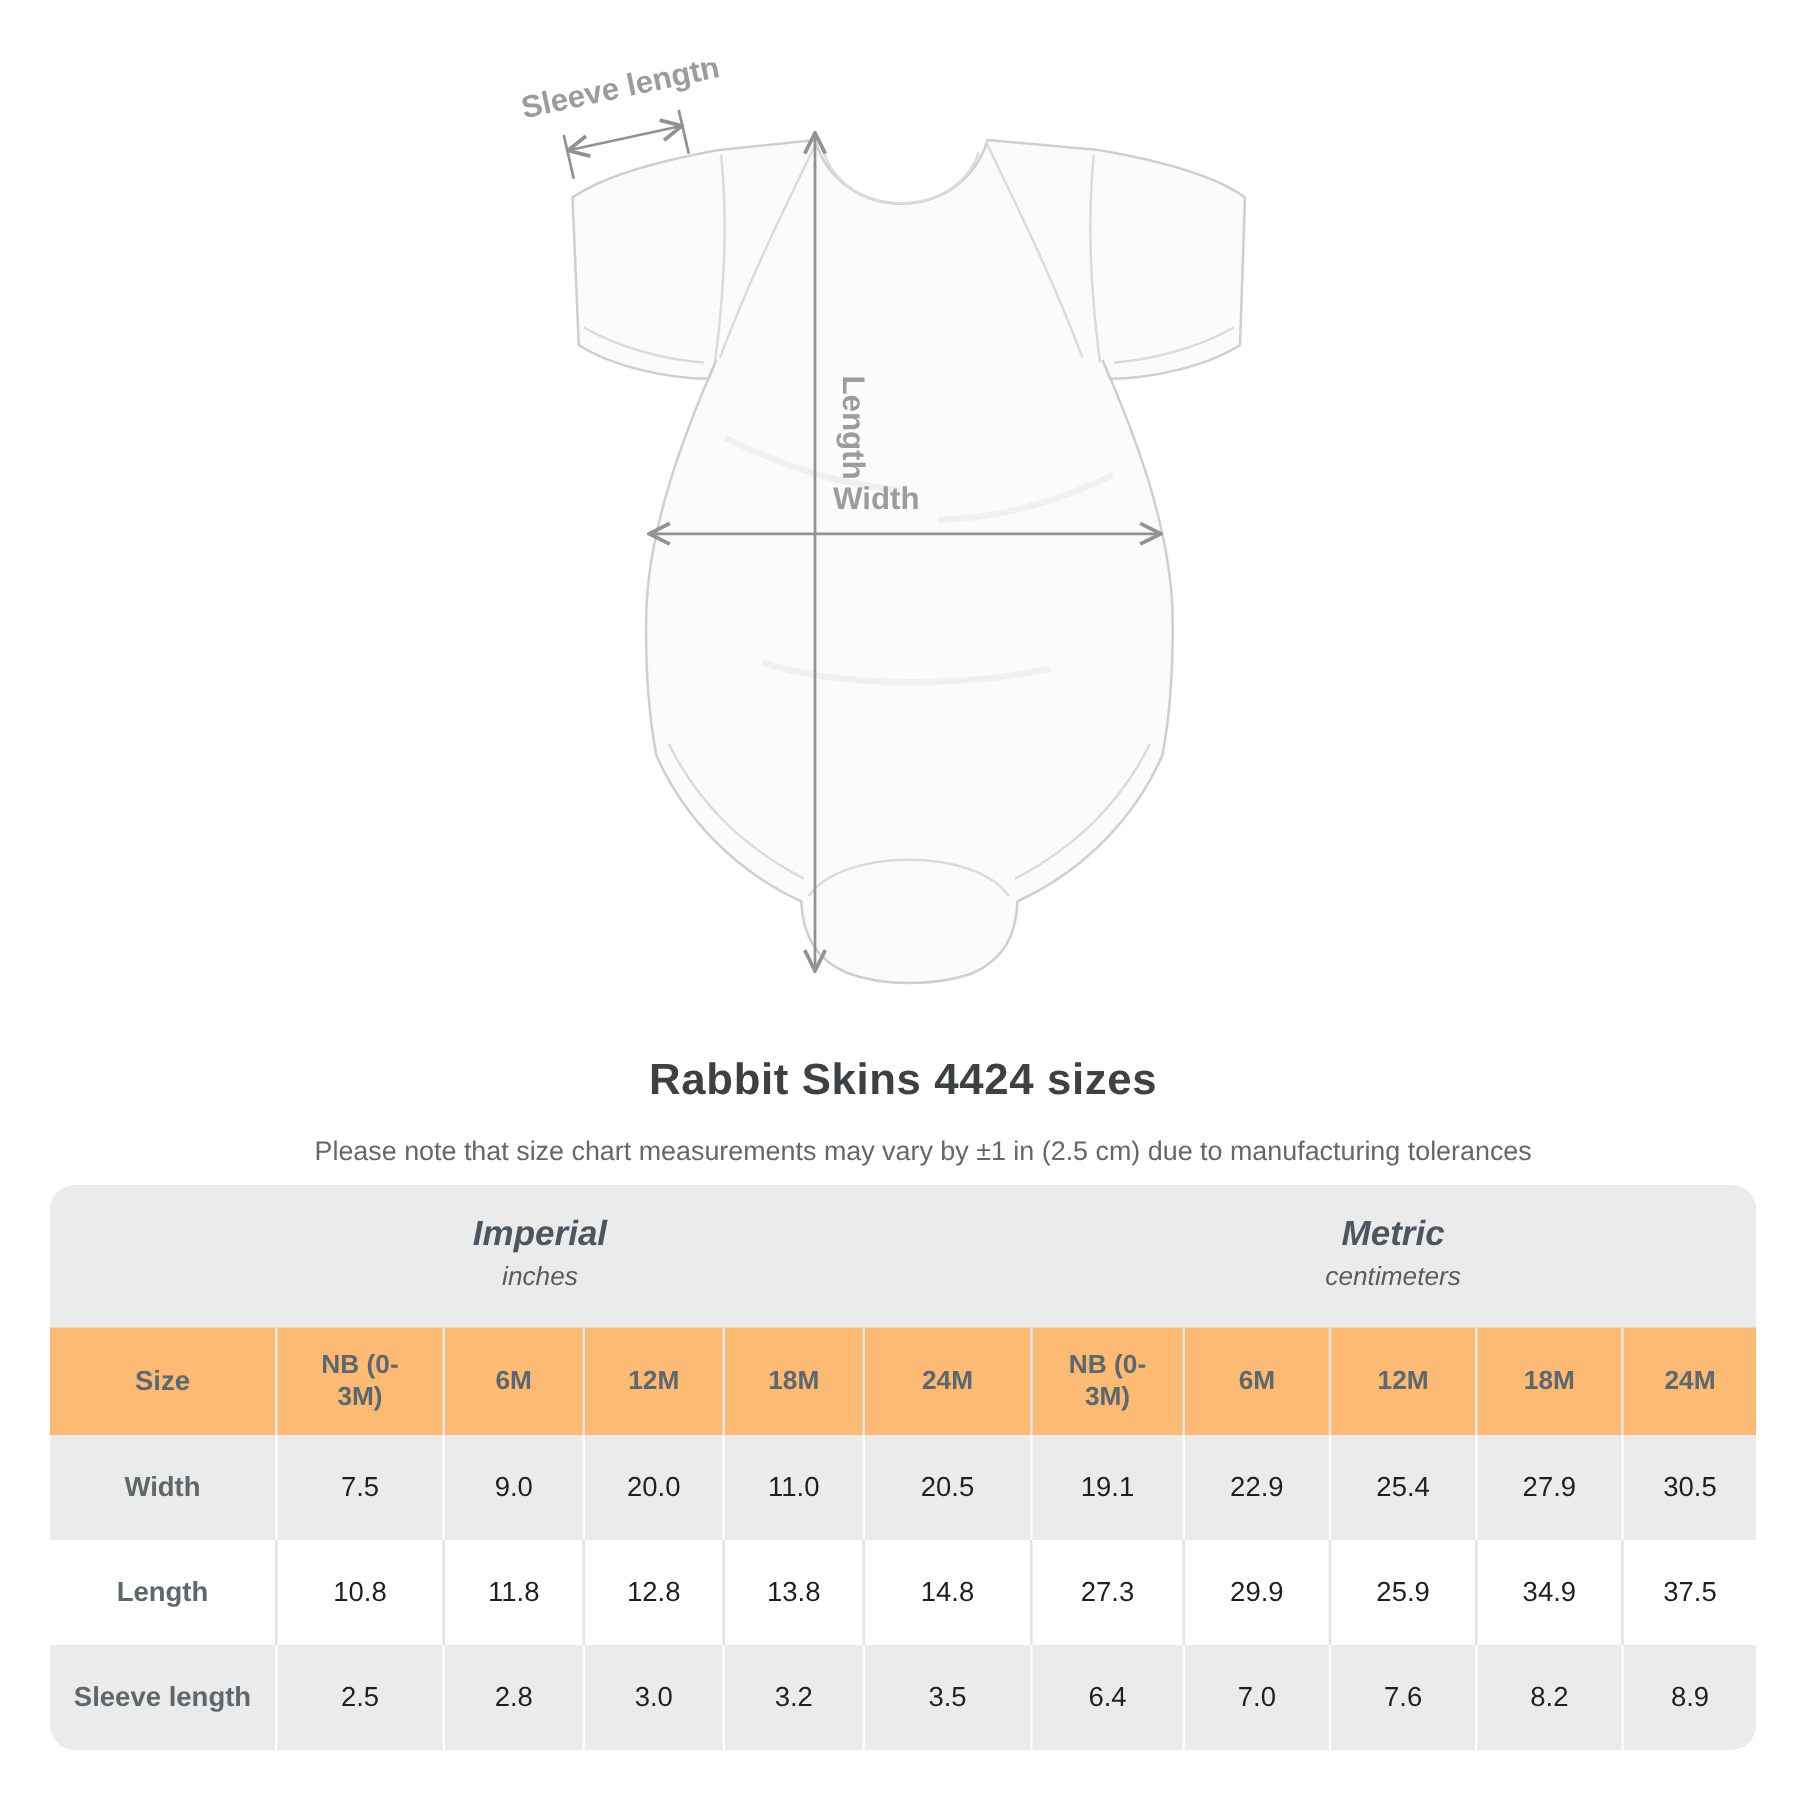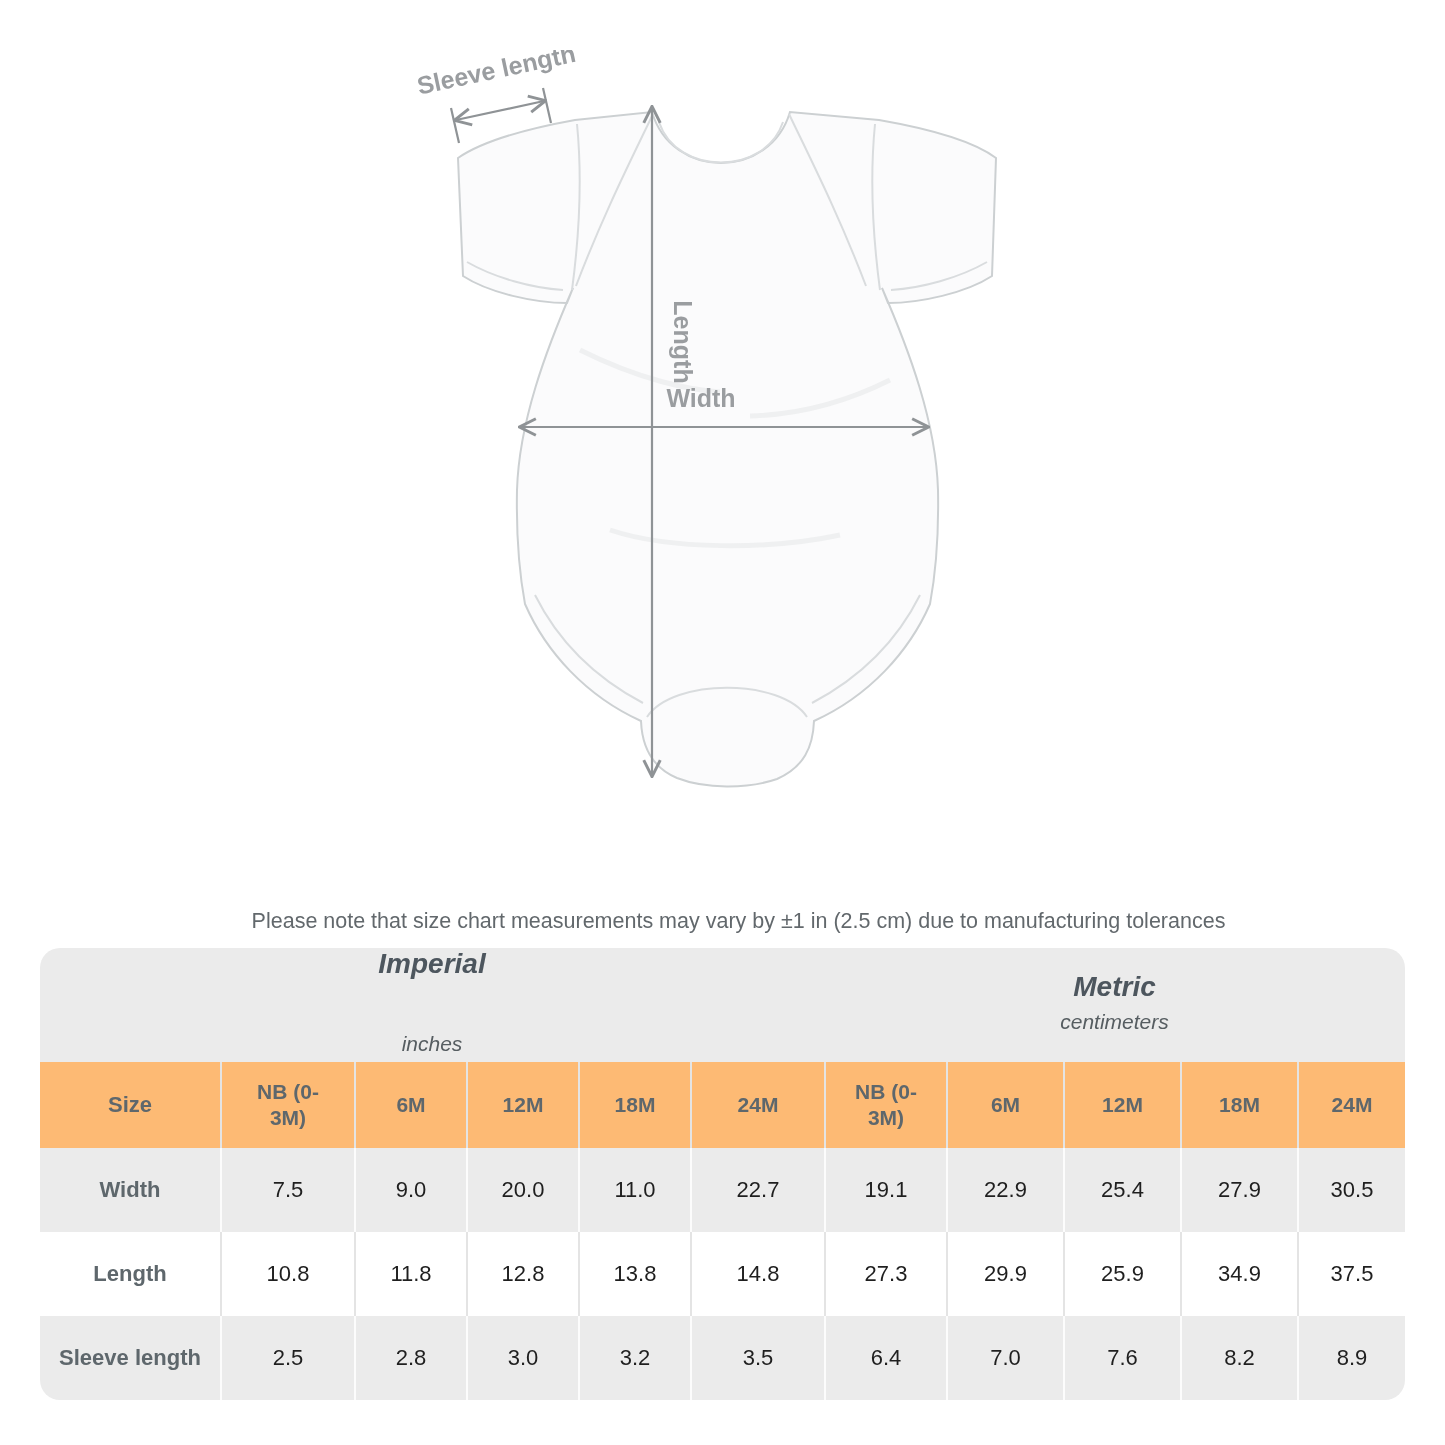--- a/index.html
+++ b/index.html
@@ -34,21 +34,21 @@
   .trow{
     display:grid;
     grid-template-columns:180px 134px 112px 112px 112px 134px 122px 117px 117px 117px 108px;
   }
   .cell{
     display:flex;flex-direction:column;align-items:center;justify-content:center;
     text-align:center;
   }
   .group-row{height:114px;background:#ebebeb;}
   .group-cell{padding-bottom:6px;}
-  .group-cell.imperial{grid-column:1 / 7;justify-content:space-between;}
+  .group-cell.imperial{grid-column:1 / 7;}
   .group-cell.metric{grid-column:7 / 12;}
   .g-title{font-size:28px;font-weight:bold;font-style:italic;color:#4d565e;}
   .g-sub{font-size:21px;font-style:italic;color:#565d61;margin-top:7px;}
 
   .header-row{height:86px;background:#fdba74;}
   .data-row{height:84px;background:#ffffff;}
   .data-row.shade{background:#ebebeb;}
 
   .header-row .cell + .cell,
   .data-row .cell + .cell{border-left:2px solid #e4e4e4;}
@@ -123,20 +123,21 @@
         <line x1="133" y1="38" x2="141" y2="73"></line>
       </g>
       <g fill="#9a9da0" font-family="Liberation Sans, sans-serif" font-size="25" font-weight="bold">
         <text transform="translate(88,28) rotate(-12)" text-anchor="middle">Sleeve length</text>
         <text transform="translate(264,292) rotate(90)" text-anchor="middle">Length</text>
         <text x="291" y="357" text-anchor="middle">Width</text>
       </g>
     </svg>
   </div>
 
+  <h1 class="chart-title">Rabbit Skins 4424 sizes</h1>
   <p class="chart-note">Please note that size chart measurements may vary by ±1 in (2.5 cm) due to manufacturing tolerances</p>
 
   <div class="size-table">
 
     <div class="trow group-row">
       <div class="cell group-cell imperial">
         <div class="g-title">Imperial</div>
         <div class="g-sub">inches</div>
       </div>
       <div class="cell group-cell metric">
@@ -178,21 +179,21 @@
           <span class="wrap">24M</span>
         </div>
     </div>
 
     <div class="trow data-row shade">
       <div class="cell label-cell">Width</div>
       <div class="cell val">7.5</div>
       <div class="cell val">9.0</div>
       <div class="cell val">20.0</div>
       <div class="cell val">11.0</div>
-      <div class="cell val">22.7</div>
+      <div class="cell val">20.5</div>
       <div class="cell val">19.1</div>
       <div class="cell val">22.9</div>
       <div class="cell val">25.4</div>
       <div class="cell val">27.9</div>
       <div class="cell val">30.5</div>
     </div>
 
     <div class="trow data-row">
       <div class="cell label-cell">Length</div>
       <div class="cell val">10.8</div>

